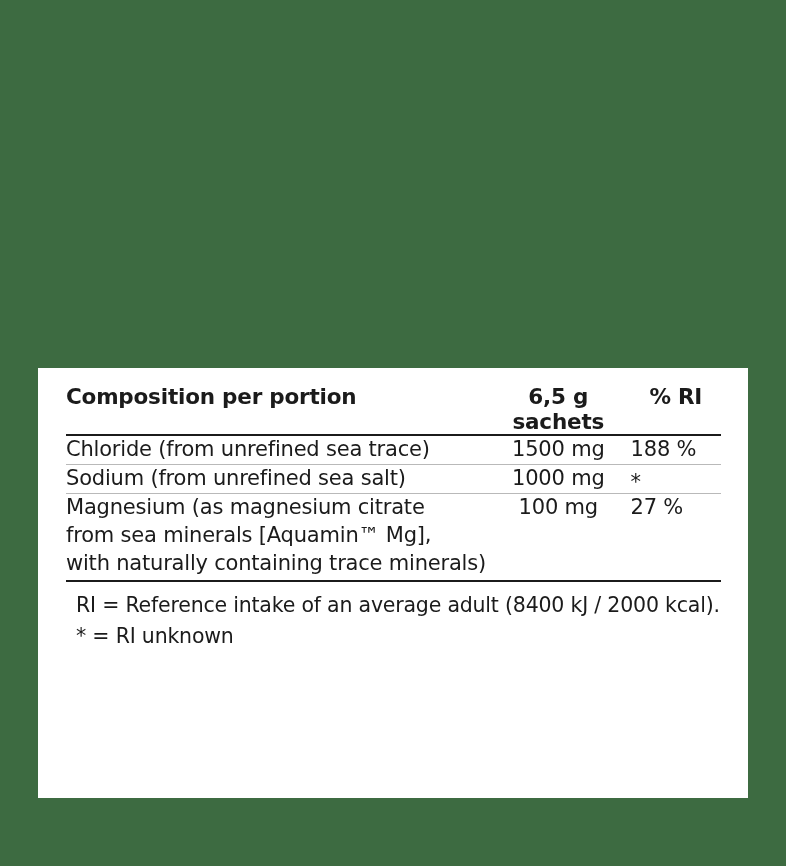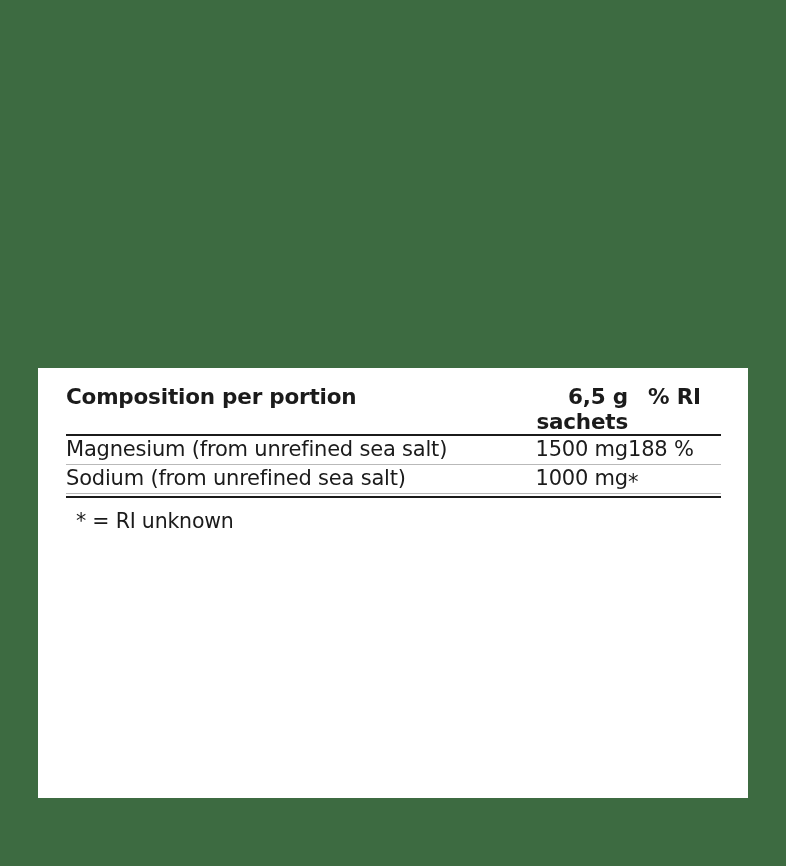--- a/index.html
+++ b/index.html
@@ -41,21 +41,21 @@
     width: 100%;
     border-collapse: collapse;
     font-family: "DejaVu Sans", sans-serif;
     color: #1b1b1b;
   }
   table.nutrition td, table.nutrition th {
     padding: 0;
     vertical-align: top;
   }
   .col-name { width: 412px; text-align: left; }
-  .col-amt  { width: 150px; text-align: right; }
+  .col-amt  { width: 150px; text-align: center; }
   .col-ri   { width: 93px;  }
 
   .head-row th {
     font-size: 21.5px;
     font-weight: bold;
     letter-spacing: -0.2px;
     padding-bottom: 9px;
     border-bottom: 2.5px solid #1b1b1b;
   }
   .head-row th.col-amt,
@@ -115,30 +115,40 @@
       <table class="nutrition">
         <thead>
           <tr class="head-row">
             <th class="col-name">Composition per portion</th>
             <th class="col-amt">6,5 g sachets</th>
             <th class="col-ri">% RI</th>
           </tr>
         </thead>
         <tbody>
           <tr class="data-row">
-            <td class="col-name">Magnesium (from unrefined sea salt)</td>
+            <td class="col-name">Chloride (from unrefined sea trace)</td>
             <td class="col-amt">1500 mg</td>
             <td class="col-ri">188 %</td>
           </tr>
           <tr class="data-row">
             <td class="col-name">Sodium (from unrefined sea salt)</td>
             <td class="col-amt">1000 mg</td>
             <td class="col-ri"><span class="star">*</span></td>
           </tr>
+          <tr class="data-row last">
+            <td class="col-name multiline-name">
+              <div>Magnesium (as magnesium citrate</div>
+              <div>from sea minerals [Aquamin™ Mg],</div>
+              <div>with naturally containing trace minerals)</div>
+            </td>
+            <td class="col-amt">100 mg</td>
+            <td class="col-ri">27 %</td>
+          </tr>
         </tbody>
       </table>
       <div class="rule-thick"></div>
       <div class="footnotes">
+        <div>RI = Reference intake of an average adult (8400 kJ / 2000 kcal).</div>
         <div>* = RI unknown</div>
       </div>
     </div>
   </div>
 </div>
 
 </body></html>

